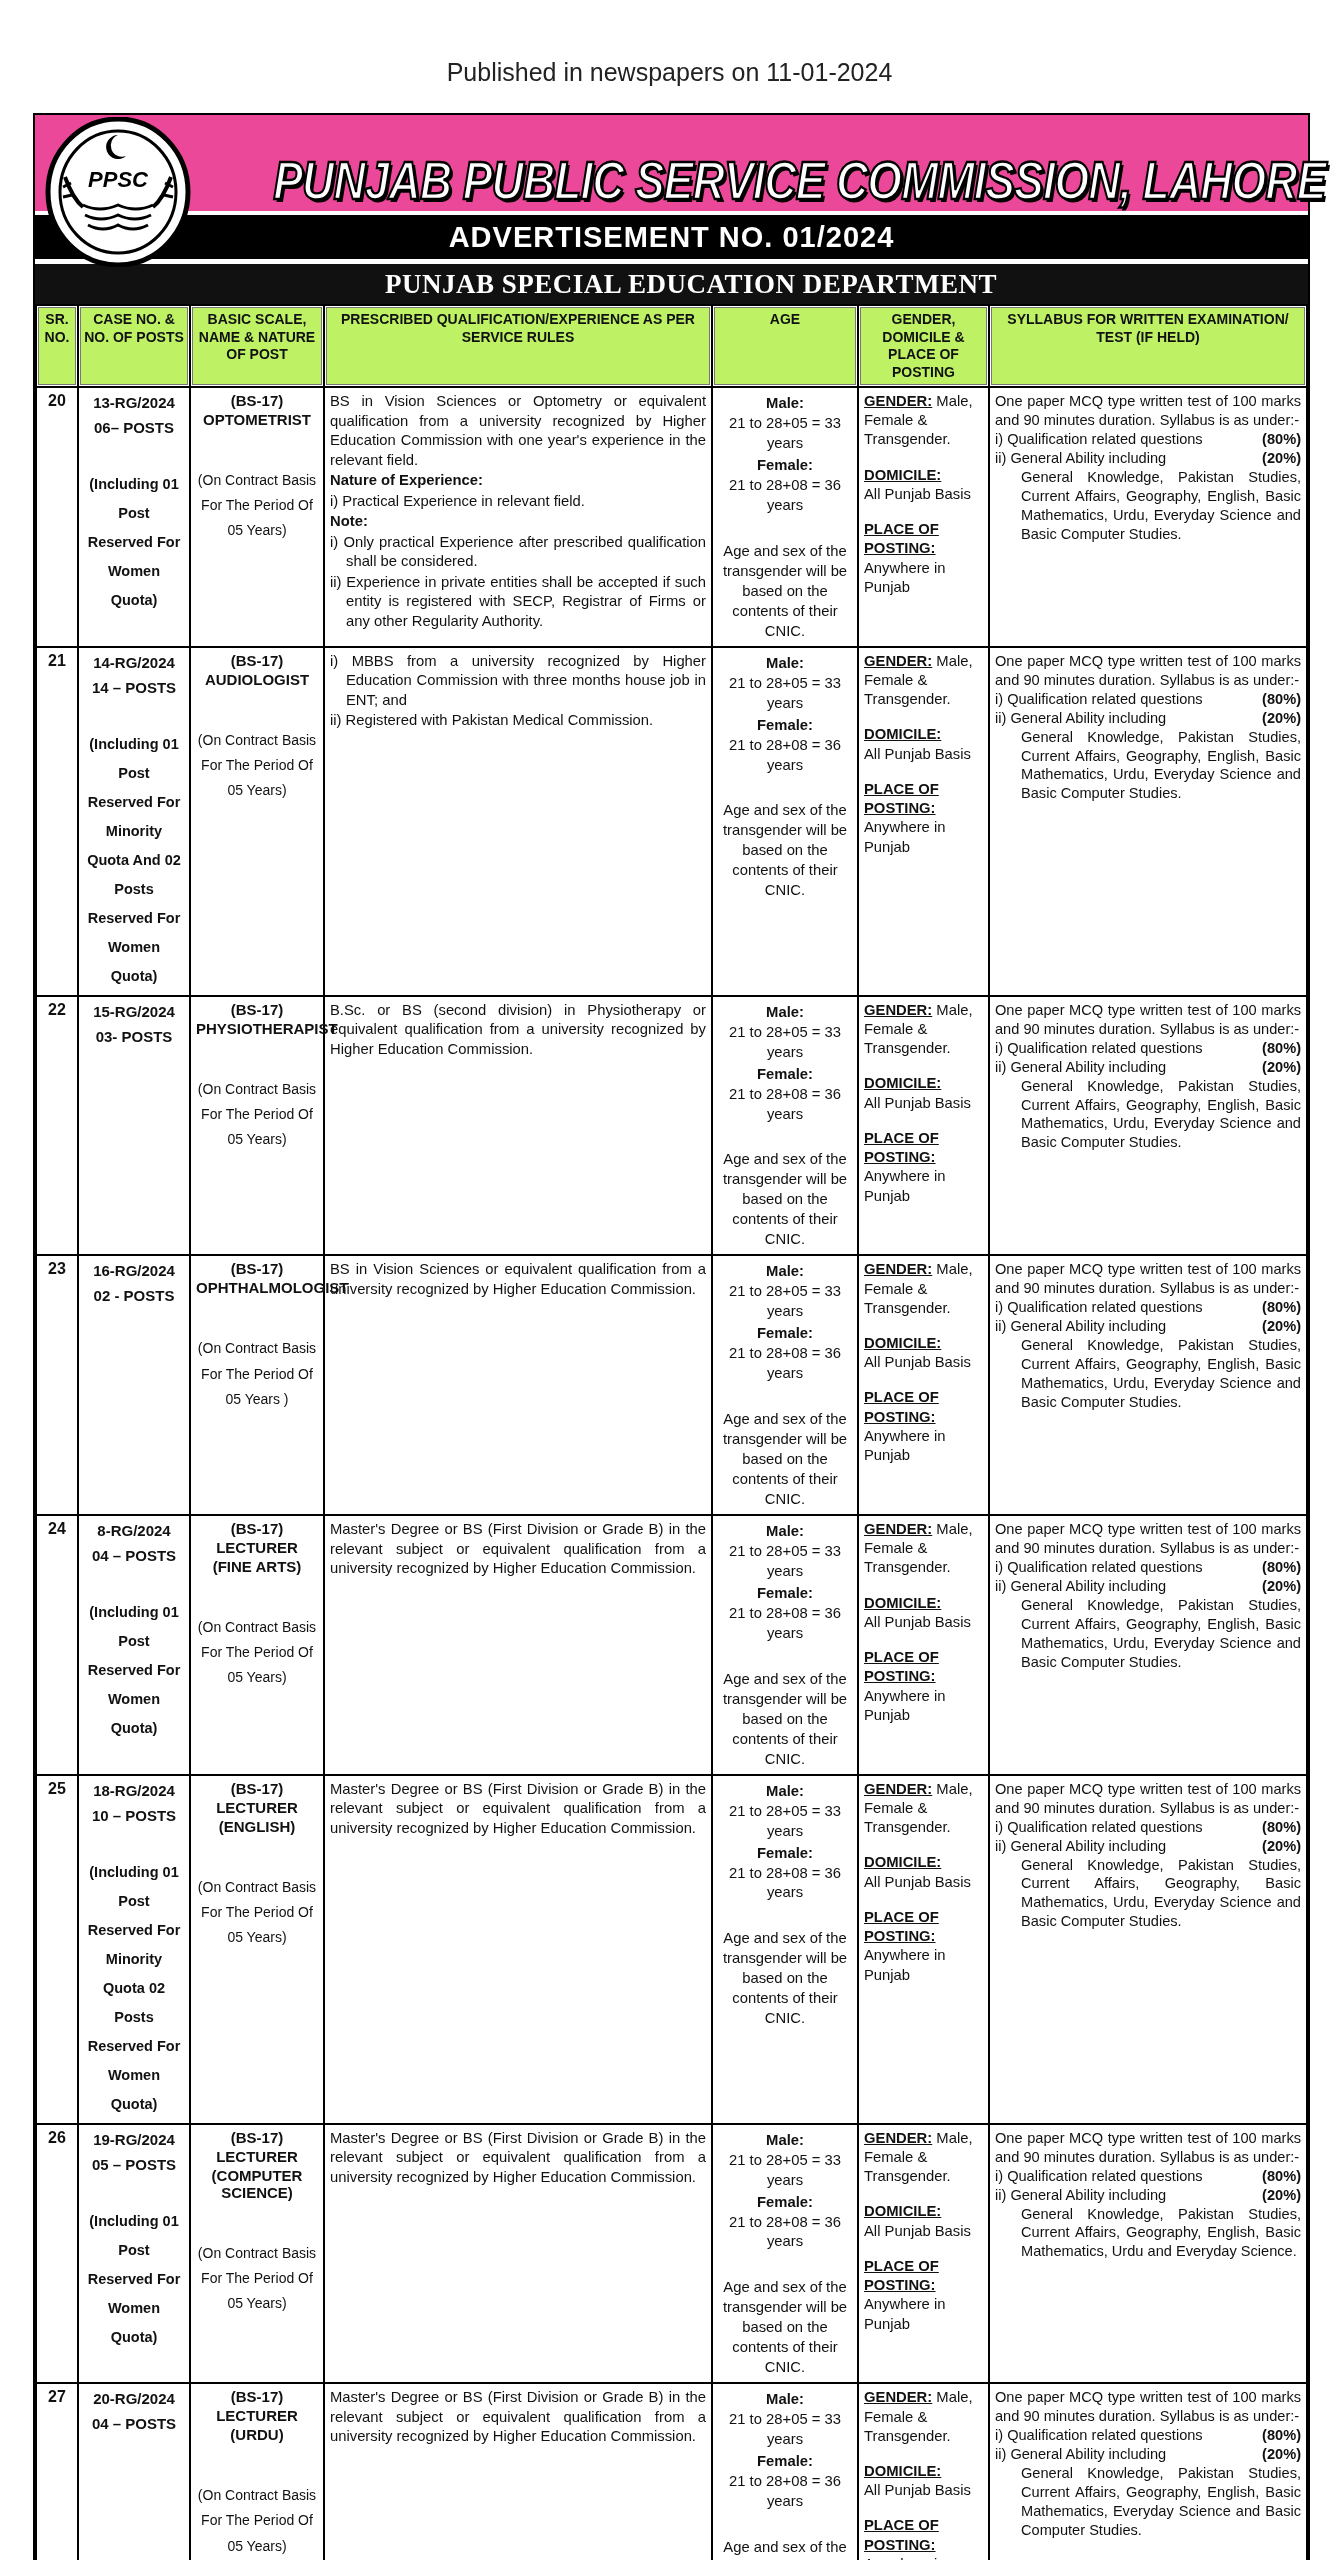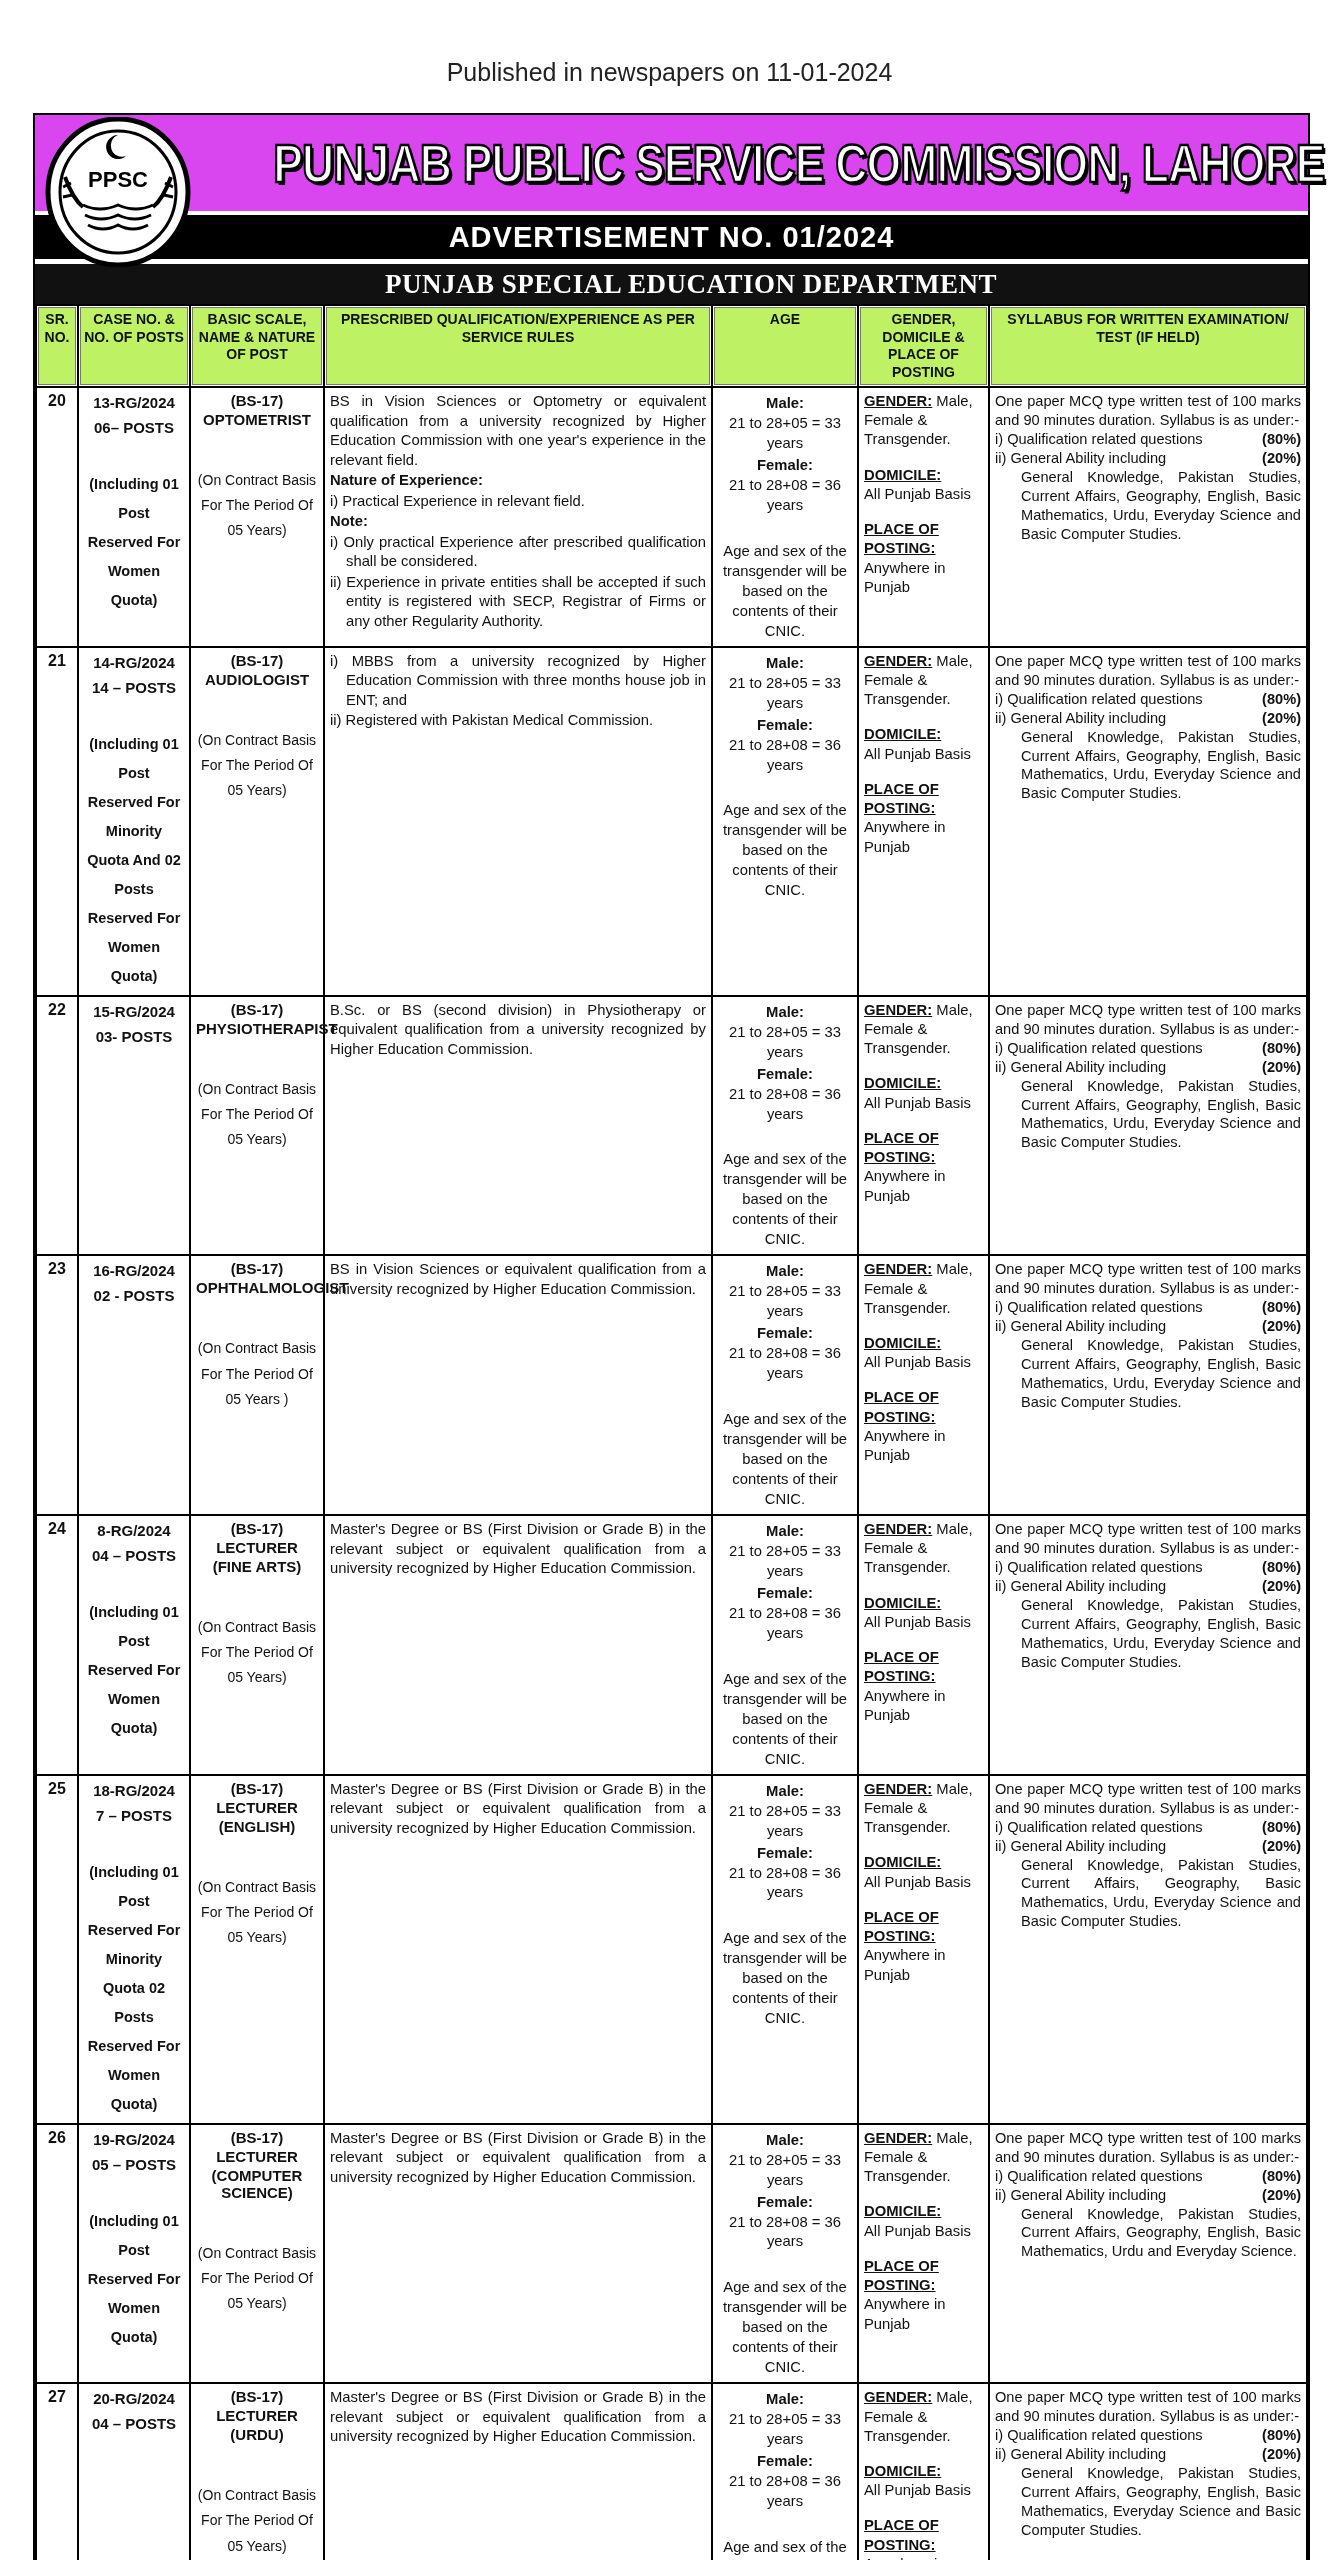--- a/index.html
+++ b/index.html
@@ -1,21 +1,21 @@
 <!DOCTYPE html>
 <html><head>
 <meta charset="utf-8">
 <style>
   html,body{margin:0;padding:0;background:#fff;}
   body{width:1339px;height:2560px;font-family:"Liberation Sans",sans-serif;color:#111;position:relative;}
   .published{margin-top:58px;text-align:center;font-size:25px;color:#222;}
   .doc{position:relative;margin:26px 31px 0 33px;width:1273px;border:2px solid #000;background:#fff;}
 
   
-  .masthead{position:relative;height:96px;background:#d946ef;border-bottom:4px solid #fff;display:flex;align-items:center;}
+  .masthead{position:relative;height:96px;background:#ec4899;border-bottom:4px solid #fff;display:flex;align-items:flex-end;font-style:italic;}
   .logo-wrap{position:absolute;left:8px;top:2px;width:150px;height:150px;z-index:5;}
   .mast-title{flex:1;text-align:center;padding-left:150px;font-weight:bold;font-size:53px;letter-spacing:-1px;color:#fff;white-space:nowrap;transform:scaleX(.84);transform-origin:center;-webkit-text-stroke:2.4px #000;text-shadow:3px 3px 0 #000;}
   .adbar{height:44px;background:#000;color:#fff;display:flex;align-items:center;justify-content:center;font-size:29px;font-weight:bold;letter-spacing:1px;border-bottom:5px solid #fff;}
   .deptbar{height:40px;background:#111;color:#fff;display:flex;align-items:center;justify-content:center;font-family:"Liberation Serif",serif;font-size:27px;font-weight:bold;letter-spacing:.5px;padding-left:39px;}
 
   
   table.jobs{width:100%;border-collapse:collapse;table-layout:fixed;}
   table.jobs th,table.jobs td{border:2px solid #000;vertical-align:top;padding:4px 5px;}
   table.jobs th{background:#bef264;font-size:14px;line-height:1.25;padding:5px 2px;box-shadow:inset 0 0 0 1px #fff, inset 0 0 0 2px #777;margin-top:28px;}
   col.c-sr{width:42px;}col.c-case{width:112px;}col.c-scale{width:134px;}col.c-qual{width:388px;}
@@ -317,21 +317,21 @@
               <span class="s-txt">ii) General Ability including</span>
               <span class="s-pct">(20%)</span>
             </div>
             <div class="s-detail">General Knowledge, Pakistan Studies, Current Affairs, Geography, English, Basic Mathematics, Urdu, Everyday Science and Basic Computer Studies.</div>
           </td>
         </tr>
         <tr>
           <td class="sr">25</td>
           <td class="case">
             <div class="case-no">18-RG/2024</div>
-            <div class="posts">7 – POSTS</div>
+            <div class="posts">10 – POSTS</div>
             <div class="reserved">(Including  01 Post Reserved For Minority Quota 02 Posts Reserved For Women Quota)</div>
           </td>
           <td class="scale">
             <div class="scale-line">(BS-17)</div>
             <div class="post-line">LECTURER</div>
             <div class="post-line">(ENGLISH)</div>
             <div class="contract">(On Contract Basis  For The Period Of 05 Years)</div>
           </td>
           <td class="qual">
             <div class="q-line">Master's Degree or BS (First Division or Grade B) in the relevant subject or equivalent qualification from a university recognized by Higher Education Commission.</div>

